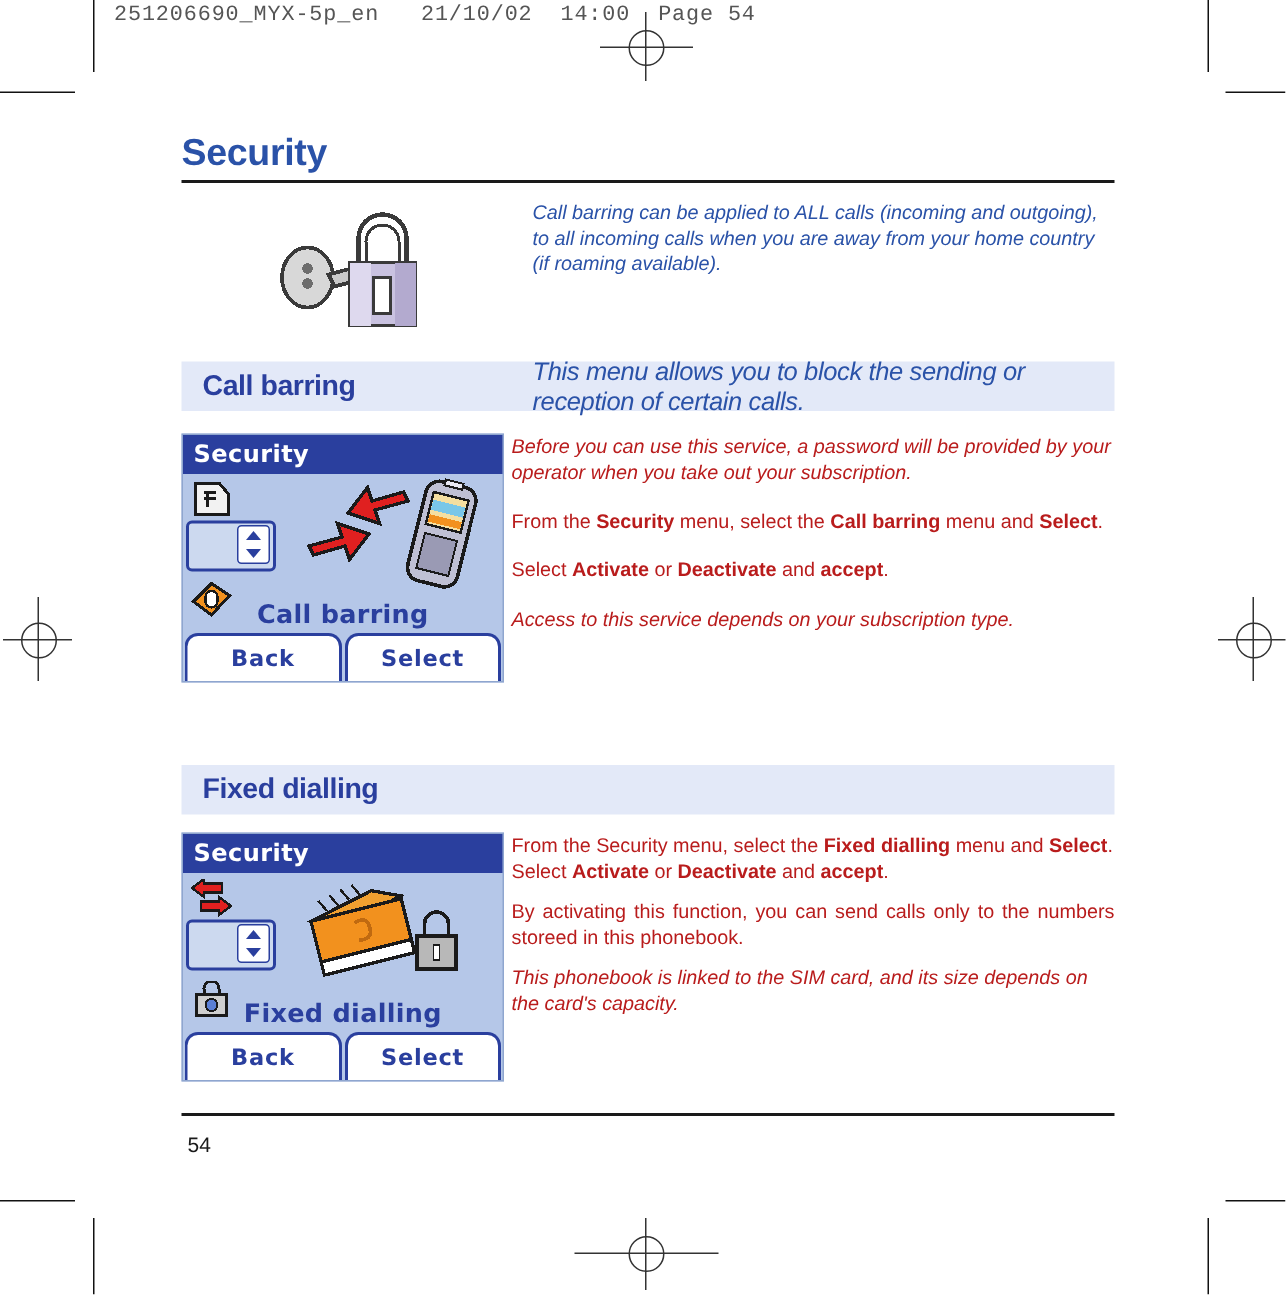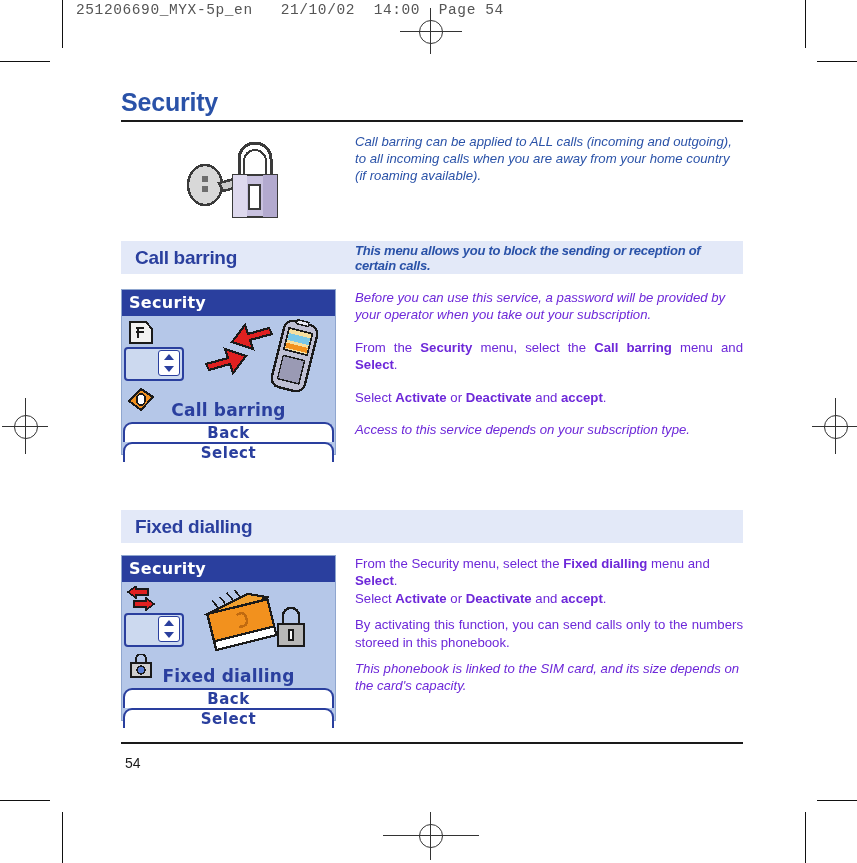--- a/index.html
+++ b/index.html
@@ -48,27 +48,27 @@
   
   .band{
     position:absolute;left:121px;width:622px;height:33px;
     background:#e3e9f8;display:flex;align-items:center;
   }
   .band-title{
     width:234px;padding-left:14px;box-sizing:border-box;
     font-size:19px;font-weight:bold;color:#2a3f9e;letter-spacing:-0.3px;
   }
   .band-sub{
-    flex:1;font-style:italic;font-size:13px;color:#2a52a8;font-weight:700;letter-spacing:-0.25px;
+    flex:1;font-style:italic;font-size:17px;color:#2a52a8;font-weight:400;letter-spacing:-0.25px;
   }
 
   
   .row{position:absolute;left:121px;width:622px;display:flex;}
   .row .shot{width:215px;}
-  .row .body{flex:1;margin-left:19px;color:#6d28d9;font-size:13.2px;line-height:17.4px;}
+  .row .body{flex:1;margin-left:5px;color:#b91c1c;font-size:13.2px;line-height:17.4px;}
   .body p{margin:0 0 0 0;}
   .body p.gap{margin-top:15px;}
   .body p.small-gap{margin-top:9px;}
   .body b{font-weight:bold;}
   .body .ital{font-style:italic;font-weight:500;}
   .just{text-align:justify;}
 
   
   .lcd{
     width:215px;height:166px;background:#b5c7e8;position:relative;
@@ -93,21 +93,21 @@
   }
   .scr-up,.scr-dn{position:absolute;left:5px;width:0;height:0;
     border-left:5px solid transparent;border-right:5px solid transparent;}
   .scr-up{top:3px;border-bottom:6px solid #2a3f9e;}
   .scr-dn{bottom:3px;border-top:6px solid #2a3f9e;}
   .lcd-label{
     position:absolute;left:0;right:0;bottom:2px;text-align:center;
     font-size:17px;font-weight:bold;color:#2a3f9e;letter-spacing:0.2px;
   }
   .softkeys{
-    position:absolute;left:0;right:0;bottom:0;height:32px;display:flex;flex-direction:column;
+    position:absolute;left:0;right:0;bottom:0;height:32px;display:flex;
   }
   .sk{
     flex:1;margin:0 1px;background:#ffffff;
     border:2px solid #2a3f9e;border-bottom:none;
     border-radius:9px 9px 0 0;
     color:#2a3f9e;font-size:15px;font-weight:bold;
     display:flex;align-items:center;justify-content:center;
     letter-spacing:0.5px;
   }
   .bigart{position:absolute;}

